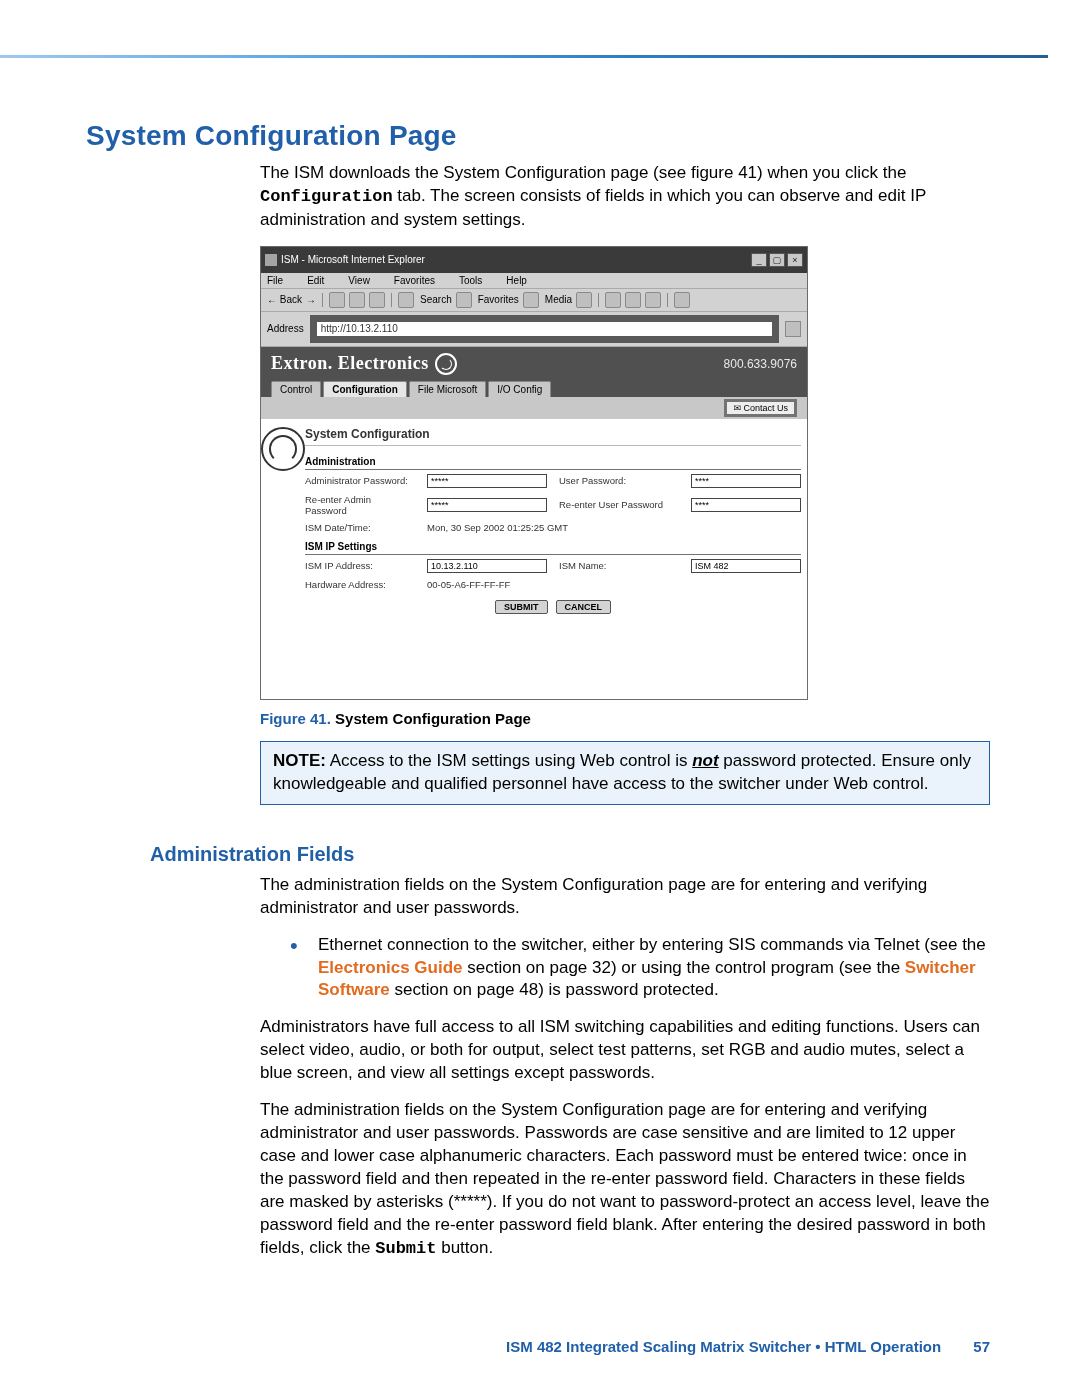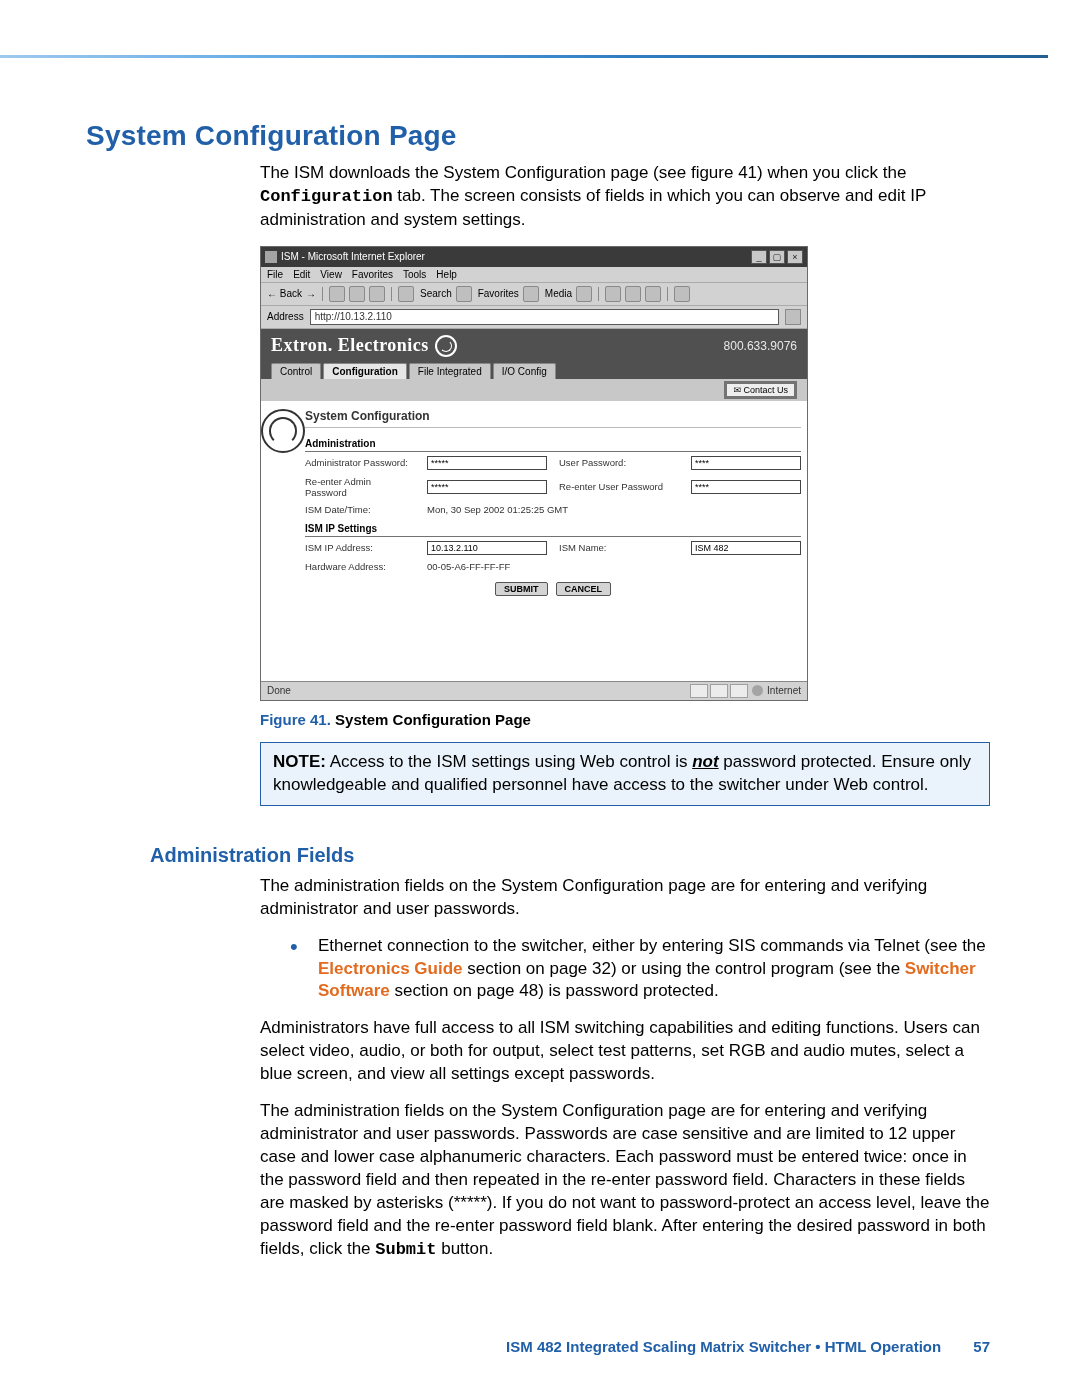--- a/index.html
+++ b/index.html
@@ -82,37 +82,37 @@
     background: #bcbcbc;
     font-size: 10px;
     color: #000;
     filter: grayscale(100%);
   }
   .ie-titlebar {
     background: #3a3a3a;
     color: #fff;
     display: flex;
     align-items: center;
-    height: 20px;
+    height: 26px;
     padding: 0 4px;
   }
   .ie-titlebar .ie-icon {
     width: 12px; height: 12px; background: #9aa6af; margin-right: 4px;
   }
   .ie-titlebar .ie-title { flex: 1; font-size: 10px; }
   .ie-titlebar .win-btns { display: flex; gap: 2px; }
   .ie-titlebar .win-btn {
     width: 14px; height: 12px; background: #c8c8c8; color:#222;
     display:flex; align-items:center; justify-content:center; font-size:9px;
     border:1px solid #555;
   }
   .ie-menubar {
     background: #d2d2d2;
     display: flex;
-    gap: 10px;
+    gap: 24px;
     padding: 2px 6px;
     font-size: 10px;
   }
   .ie-menubar span { cursor: default; }
   .ie-toolbar {
     background: #d2d2d2;
     display: flex;
     align-items: center;
     gap: 4px;
     padding: 3px 6px;
@@ -131,21 +131,21 @@
     align-items: center;
     gap: 6px;
     padding: 3px 6px;
     border-bottom: 1px solid #aaa;
     font-size: 10px;
   }
   .ie-address .addr-input {
     flex: 1;
     height: 14px;
     background: #fff;
-    border: 1px solid #c2410c;
+    border: 7px solid #c2410c;
     padding: 0 4px;
     display:flex; align-items:center;
     color:#333;
   }
   .ie-address .go-btn {
     width: 14px; height: 14px; background:#bfbfbf; border:1px solid #8a8a8a;
   }
 
   .site-header {
     background: #505050;
@@ -346,21 +346,21 @@
         <div class="brand-row">
           <div class="brand">
             <span>Extron. Electronics</span>
             <span class="swirl"></span>
           </div>
           <div class="phone">800.633.9076</div>
         </div>
         <div class="tabs-row">
           <div class="page-tab">Control</div>
           <div class="page-tab active">Configuration</div>
-          <div class="page-tab">File Integrated</div>
+          <div class="page-tab">File Microsoft</div>
           <div class="page-tab">I/O Config</div>
         </div>
       </div>
       <div class="contact-row">
         <div class="contact-chip">✉ <span>Contact Us</span></div>
       </div>
 
       <div class="config-body">
         <div class="config-side">
           <div class="side-logo"></div>
@@ -395,32 +395,20 @@
             <div class="static" style="grid-column: span 3;">00-05-A6-FF-FF-FF</div>
           </div>
 
           <div class="btn-row">
             <button>SUBMIT</button>
             <button>CANCEL</button>
           </div>
         </div>
       </div>
 
-      <div class="ie-status">
-        <span>Done</span>
-        <div class="zone">
-          <div class="cells">
-            <div class="cell"></div>
-            <div class="cell"></div>
-            <div class="cell"></div>
-          </div>
-          <div class="globe"></div>
-          <span>Internet</span>
-        </div>
-      </div>
     </div>
 
     <div class="figure-caption">
       <span class="fig-label">Figure 41.</span>
       <span>System Configuration Page</span>
     </div>
 
     <div class="note-box">
       <span class="note-label">NOTE:</span><span>   Access to the ISM settings using Web control is </span><span class="not-emph">not</span><span> password protected.  Ensure only knowledgeable and qualified personnel have access to the switcher under Web control.</span>
     </div>

